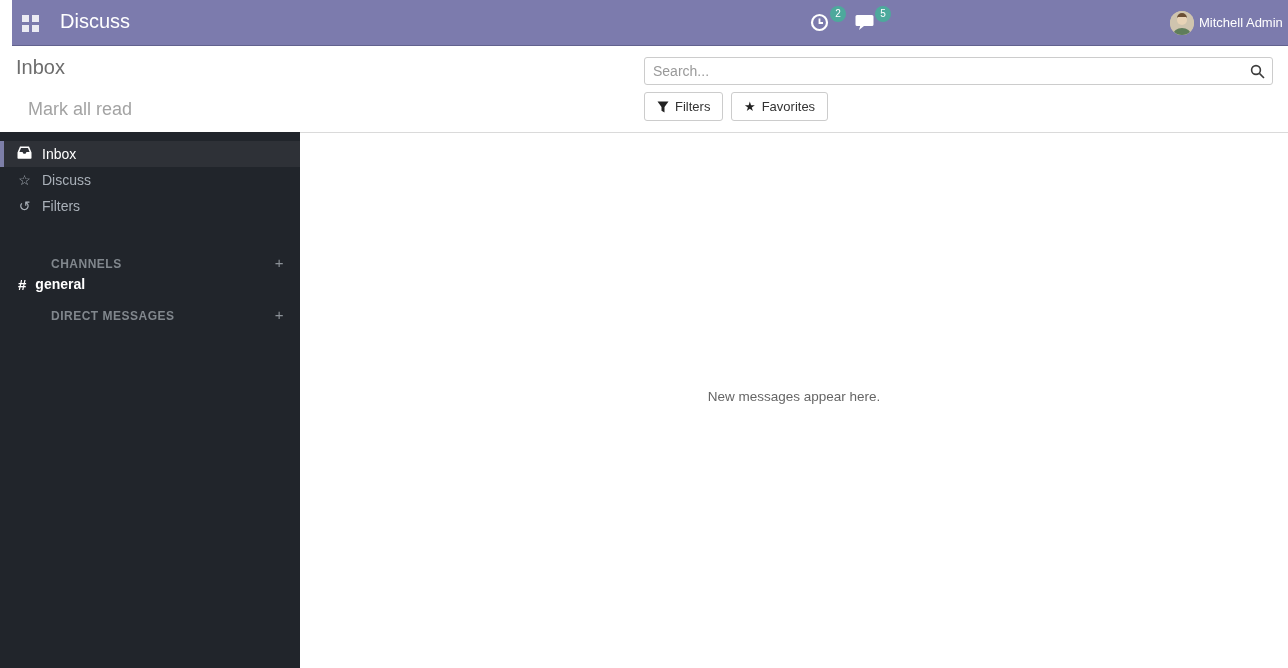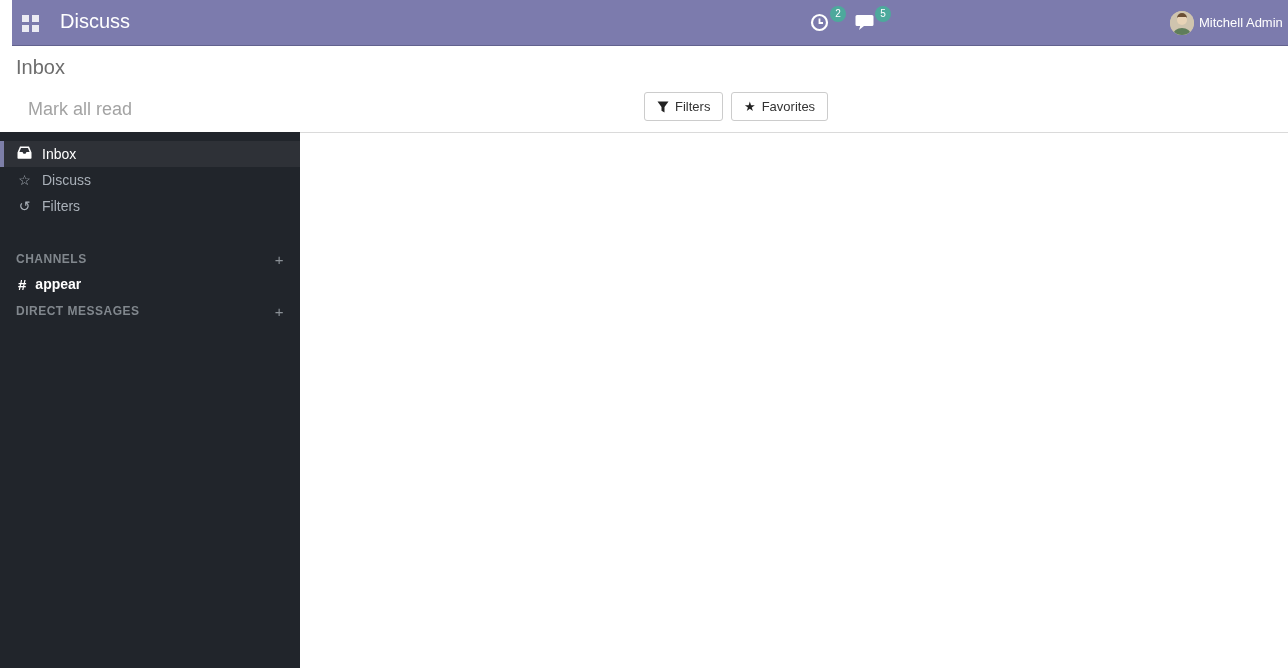--- a/index.html
+++ b/index.html
@@ -62,23 +62,23 @@
   .star-glyph { font-size:13px; color:#222; }
 
   
   .main-row { display:flex; width:100%; height:536px; }
   .sidebar { width:300px; height:100%; background:#21252b; padding-top:9px; flex:none; }
   .side-item { position:relative; height:26px; display:flex; align-items:center;
                padding-left:16px; color:#a9b0b8; font-size:14px; cursor:pointer; }
   .side-item .ico { width:17px; text-align:center; margin-right:9px; font-size:14px; }
   .side-item.active { color:#fff; background:rgba(255,255,255,.06);
                       border-left:4px solid #7d7fa8; padding-left:12px; }
-  .side-header { margin-top:28px; height:24px; display:flex; align-items:center;
+  .side-header { margin-top:28px; height:24px; display:flex; align-items:flex-end;
                  padding:0 16px; color:#81878d; font-size:12px; font-weight:bold;
-                 letter-spacing:.5px; }
+                 letter-spacing:.5px;margin-left:35px; }
   .side-header .plus { margin-left:auto; font-size:15px; font-weight:normal; color:#8b9197;
                        cursor:pointer; }
   .channel-item { height:26px; display:flex; align-items:center; padding-left:18px;
                   color:#fff; font-size:14px; font-weight:bold; cursor:pointer; }
   .channel-item .hash { font-size:15px; margin-right:9px; }
 
   .content { flex:1; background:#fff; border-top:1px solid #dadada; }
   .empty-state { text-align:center; padding-top:241px; }
   .empty-title { font-size:17px; font-weight:bold; color:#4b4b4b; }
   .empty-sub { margin-top:15px; font-size:13.5px; color:#666; }
@@ -119,20 +119,27 @@
       <path d="M3 24 a9 7 0 0 1 18 0 z" fill="#5f7d5a"></path>
     </svg>
   </div>
   <div class="user-name">Mitchell Admin</div>
 </div>
 
 <div class="control-panel">
   <div class="breadcrumb">Inbox</div>
   <button class="mark-all-read">Mark all read</button>
 
+  <div class="cp-search">
+    <input placeholder="Search..." style="">
+    <svg class="mag" width="15" height="15" viewBox="0 0 15 15">
+      <circle cx="6" cy="6" r="4.4" fill="none" stroke="#3c3c3c" stroke-width="1.6"></circle>
+      <line x1="9.4" y1="9.4" x2="14" y2="14" stroke="#3c3c3c" stroke-width="1.6"></line>
+    </svg>
+  </div>
 
   <button class="cp-btn btn-filters">
     <svg width="12" height="12" viewBox="0 0 12 12">
       <path d="M0.5 0.5 h11 L7.5 6 v5.5 l-3 -1.8 V6 z" fill="#222"></path>
     </svg>
     <span>Filters</span>
   </button>
 
   <button class="cp-btn btn-favorites">
     <span class="star-glyph">★</span>
@@ -159,26 +166,27 @@
       <span class="ico">↺</span>
       <span>Filters</span>
     </div>
 
     <div class="side-header">
       <span>CHANNELS</span>
       <span class="plus">+</span>
     </div>
     <div class="channel-item">
       <span class="hash">#</span>
-      <span>appear</span>
+      <span>general</span>
     </div>
 
     <div class="side-header" style="margin-top:2px;">
       <span>DIRECT MESSAGES</span>
       <span class="plus">+</span>
     </div>
   </div>
 
   <div class="content">
     <div class="empty-state">
+      <div class="empty-sub">New messages appear here.</div>
     </div>
   </div>
 </div>
 
 </body></html>

